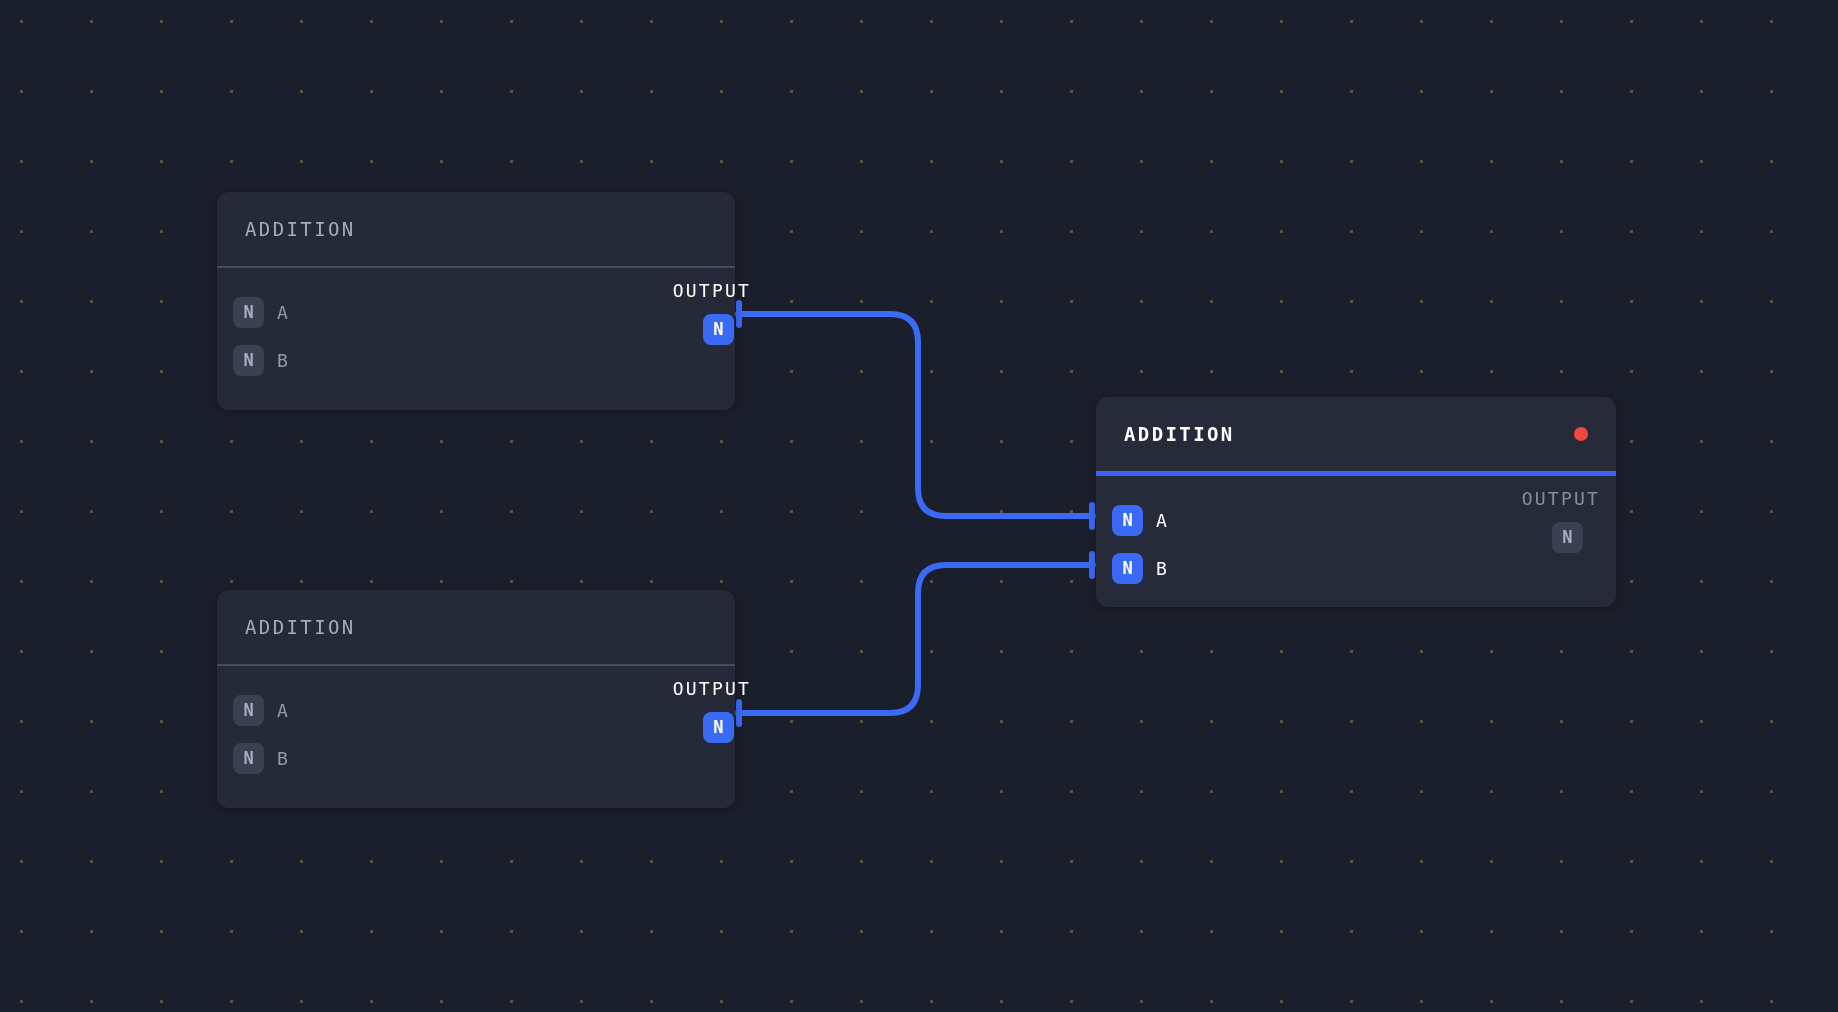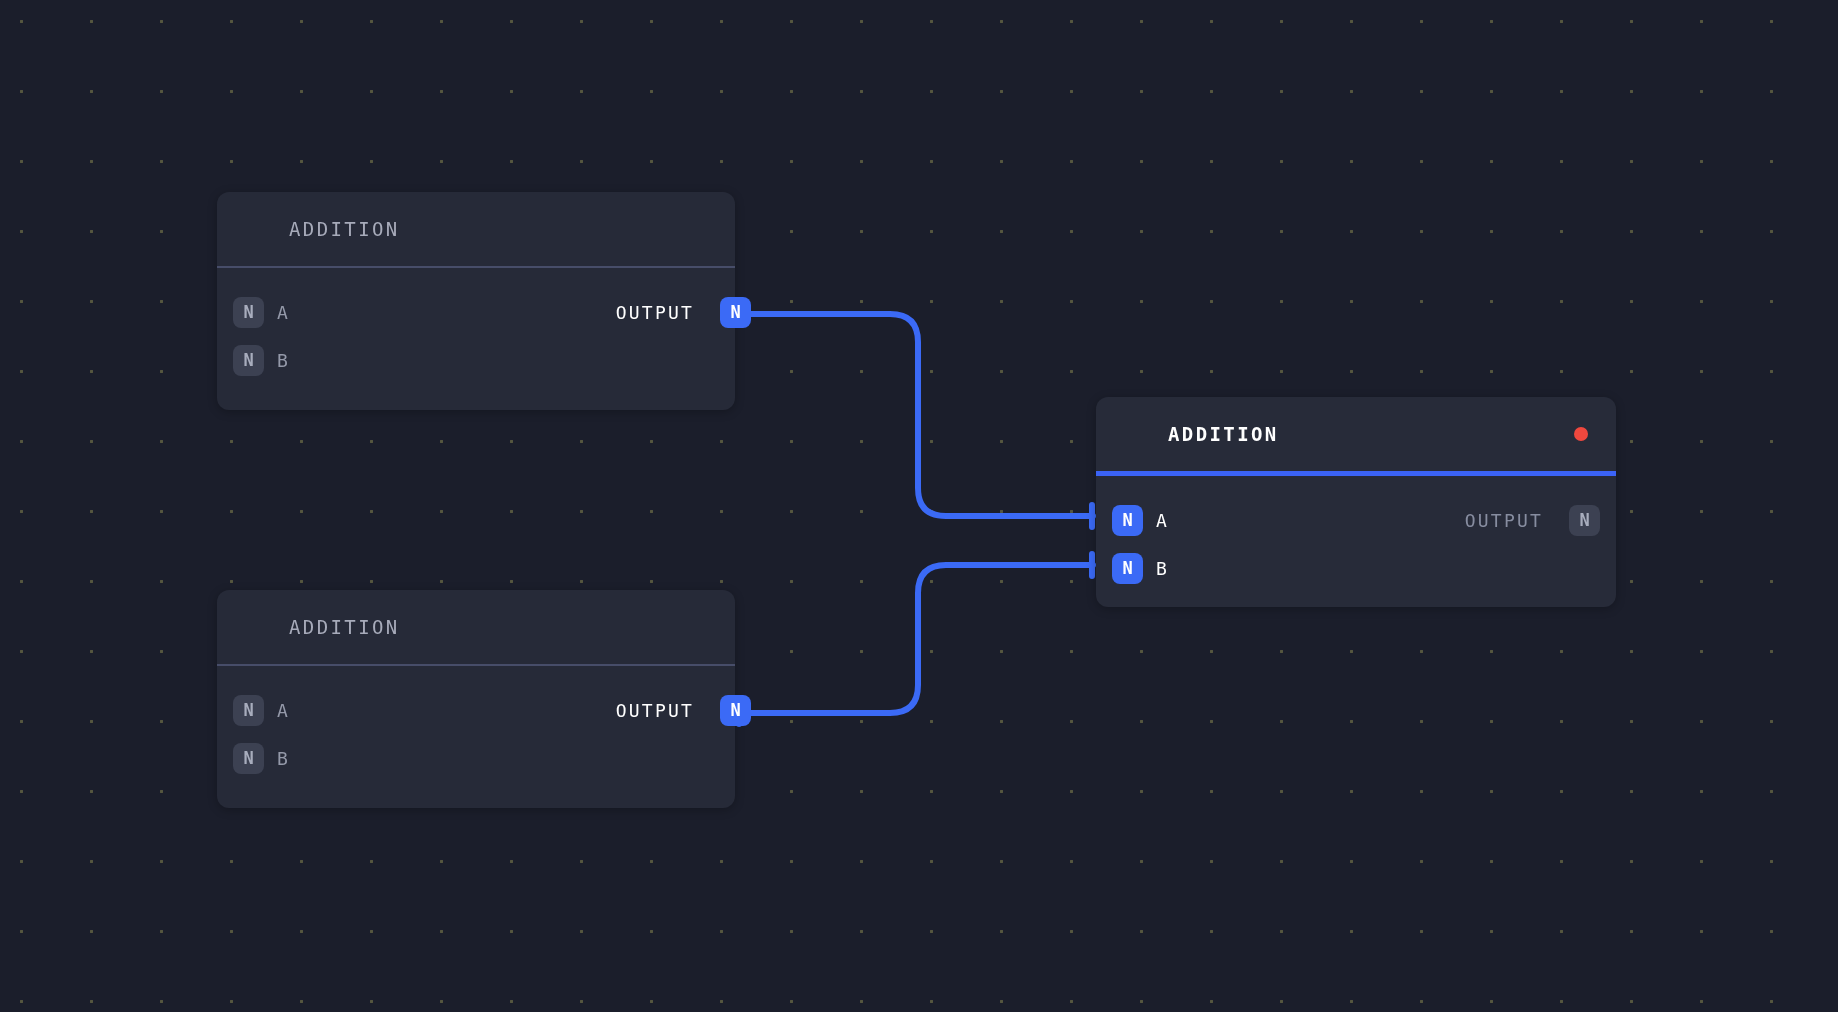--- a/index.html
+++ b/index.html
@@ -43,21 +43,20 @@
     background: #272b39;
   }
 
   .node-header {
     height: 74px;
     display: flex;
     align-items: center;
     justify-content: space-between;
     padding: 0 28px;
     box-sizing: border-box;
-    margin-left: 44px;
   }
   .node-title {
     font-size: 19px;
     letter-spacing: 2.4px;
     font-weight: 400;
   }
   .idle .node-title {
     color: #a7abba;
   }
   .selected .node-title {
@@ -94,21 +93,21 @@
     align-items: center;
   }
 
   .port {
     display: flex;
     align-items: center;
     gap: 13px;
     position: absolute;
   }
   .port.input  { left: -14px; }
-  .port.output { right: -14px; flex-direction: row; }
+  .port.output { right: -14px; flex-direction: column; }
 
   .badge {
     width: 31px;
     height: 31px;
     border-radius: 8px;
     display: flex;
     align-items: center;
     justify-content: center;
     font-size: 17px;
     font-weight: 700;

